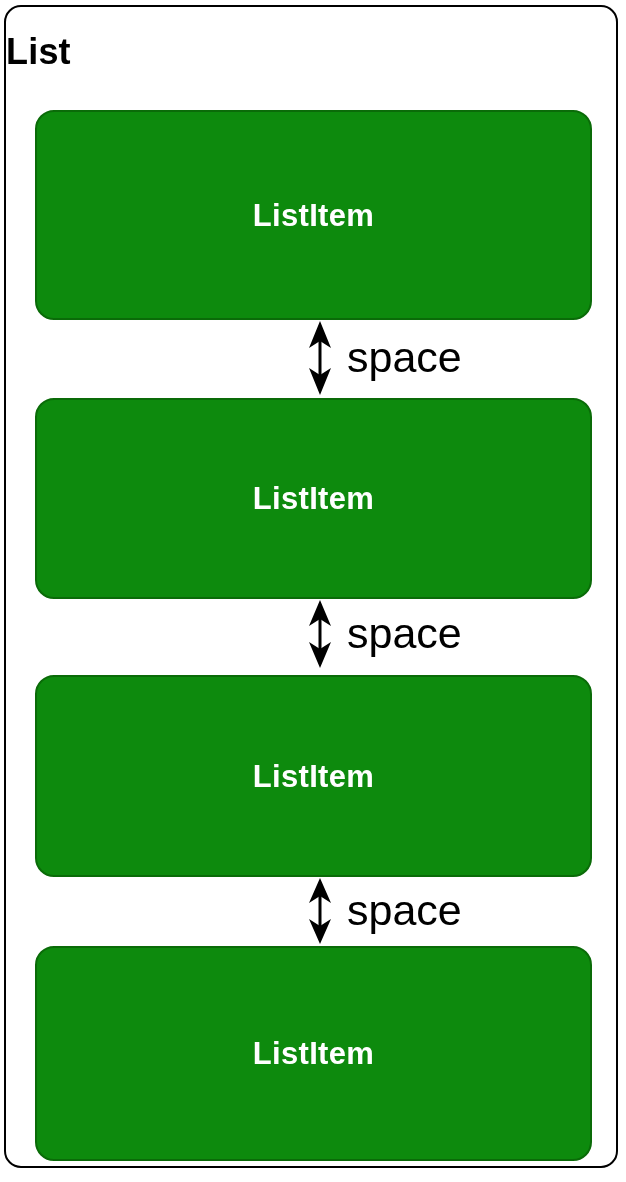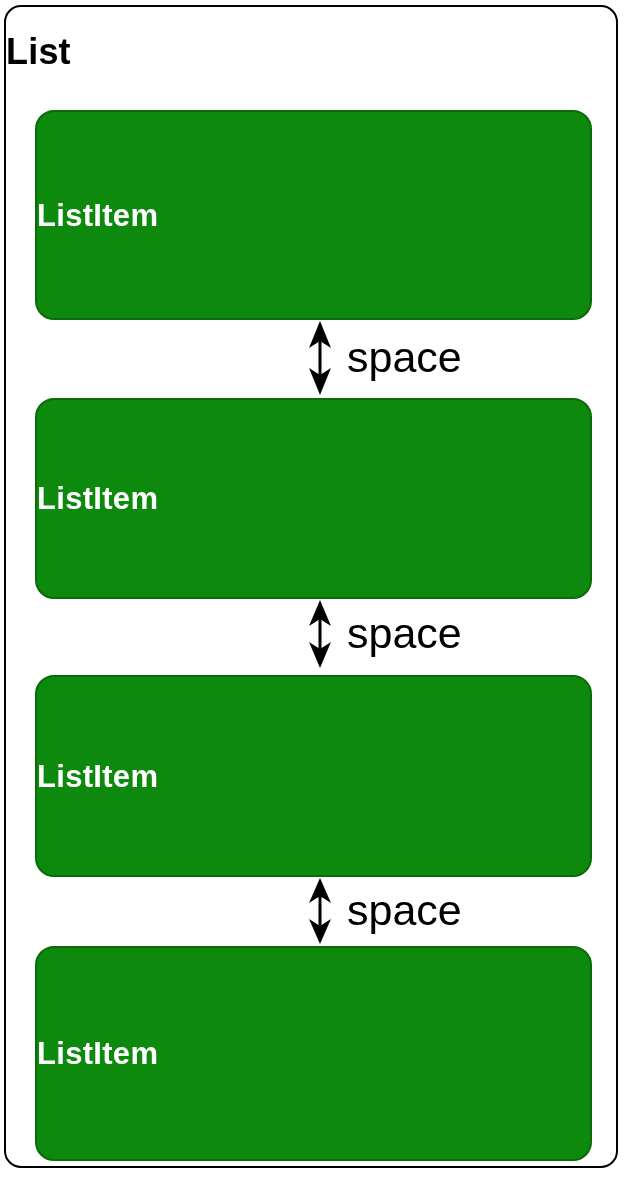--- a/index.html
+++ b/index.html
@@ -44,21 +44,21 @@
   .list-item {
     position: absolute;
     left: 29px;
     width: 557px;
     box-sizing: border-box;
     background: #0d8a0d;
     border: 2px solid #0a6b08;
     border-radius: 19px;
     display: flex;
     align-items: center;
-    justify-content: flex-start;
+    justify-content: center;
   }
   .list-item-label {
     font-size: 31px;
     font-weight: bold;
     color: #ffffff;
     line-height: 1;
     letter-spacing: 0.3px;
   }
 
   .item-1 { top: 103px;  height: 210px; }

